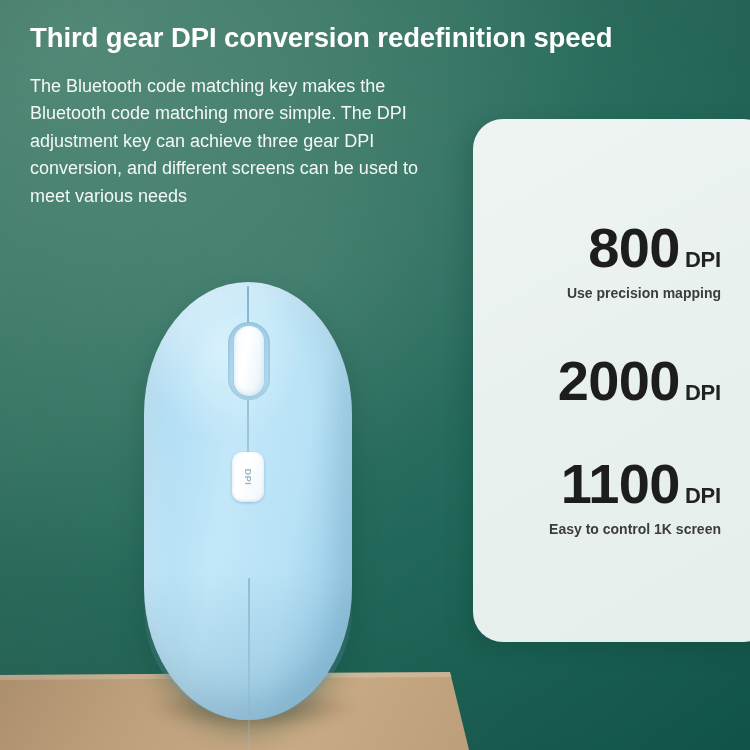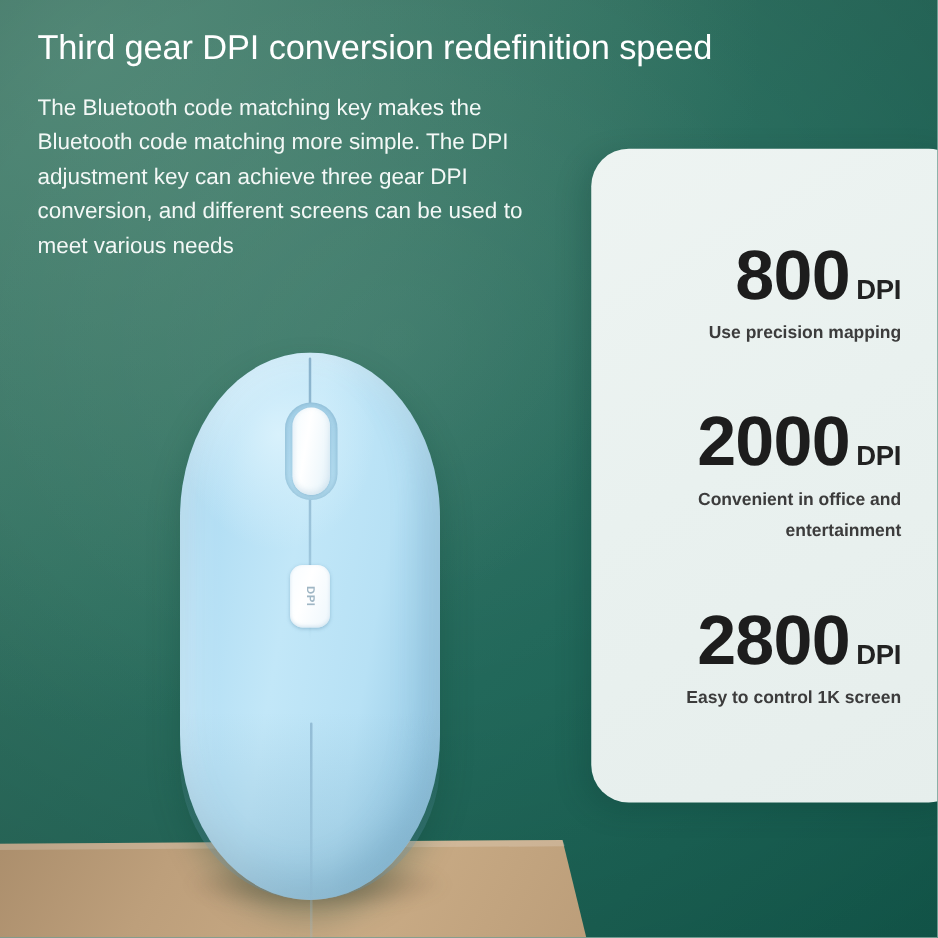--- a/index.html
+++ b/index.html
@@ -123,21 +123,21 @@
     transform:rotate(90deg);
     white-space:nowrap;
   }
 
   
   .headline {
     position:absolute;
     left:30px; top:22px;
     width:700px;
     font-size:27.5px;
-    font-weight:400;
+    font-weight:700;
     color:#ffffff;
     letter-spacing:-0.1px;
     white-space:nowrap;
   }
   .body-copy {
     position:absolute;
     left:30px; top:73px;
     width:425px;
     font-size:18px;
     font-weight:400;
@@ -223,26 +223,25 @@
         <span class="spec-unit">DPI</span>
       </div>
       <div class="spec-desc">Use precision mapping</div>
     </div>
 
     <div class="spec-item">
       <div class="spec-value-row">
         <span class="spec-number">2000</span>
         <span class="spec-unit">DPI</span>
       </div>
-      <div class="spec-desc">Convenient in office and entertainment</div>
     </div>
 
     <div class="spec-item">
       <div class="spec-value-row">
-        <span class="spec-number">2800</span>
+        <span class="spec-number">1100</span>
         <span class="spec-unit">DPI</span>
       </div>
       <div class="spec-desc">Easy to control 1K screen</div>
     </div>
 
   </div>
 
 </div>
 
 </body></html>

